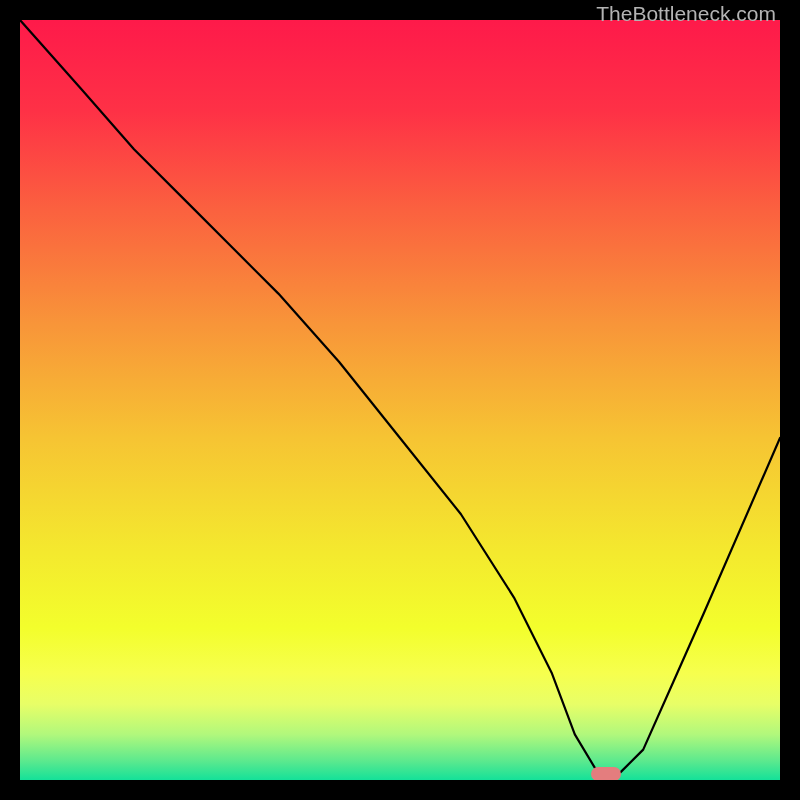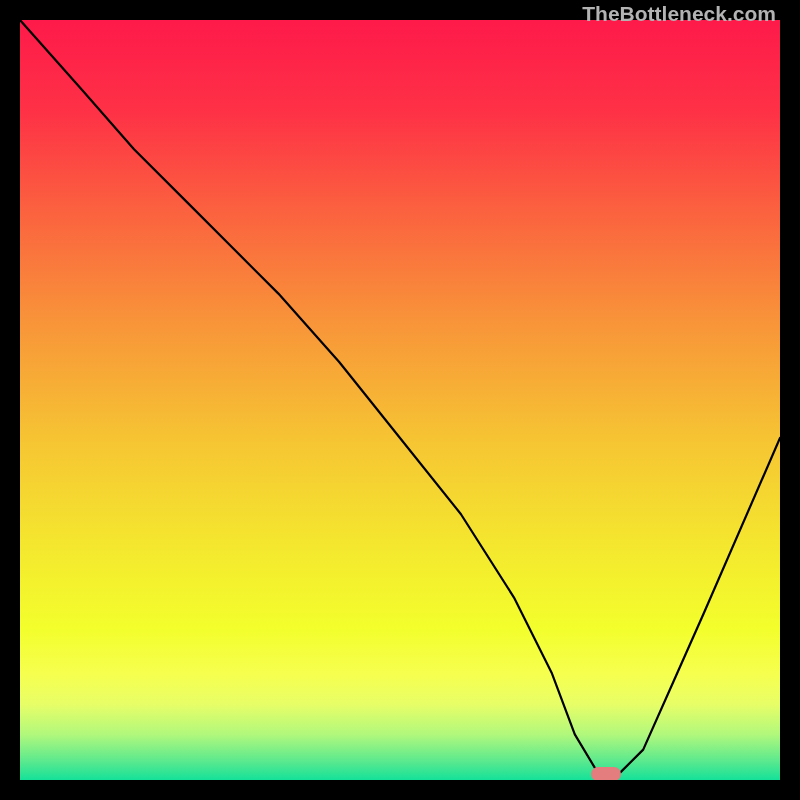--- a/index.html
+++ b/index.html
@@ -26,21 +26,21 @@
     width: 760px;
     height: 760px;
   }
   .watermark {
     position: absolute;
     right: 24px;
     top: 2px;
     color: #b3b3b3;
     font-family: Arial, Helvetica, sans-serif;
     font-size: 21px;
-    font-weight: 700;
+    font-weight: 400;
     letter-spacing: 0px;
   }
   .curve-svg {
     position: absolute;
     left: 0;
     top: 0;
     width: 760px;
     height: 760px;
   }
   .marker {

